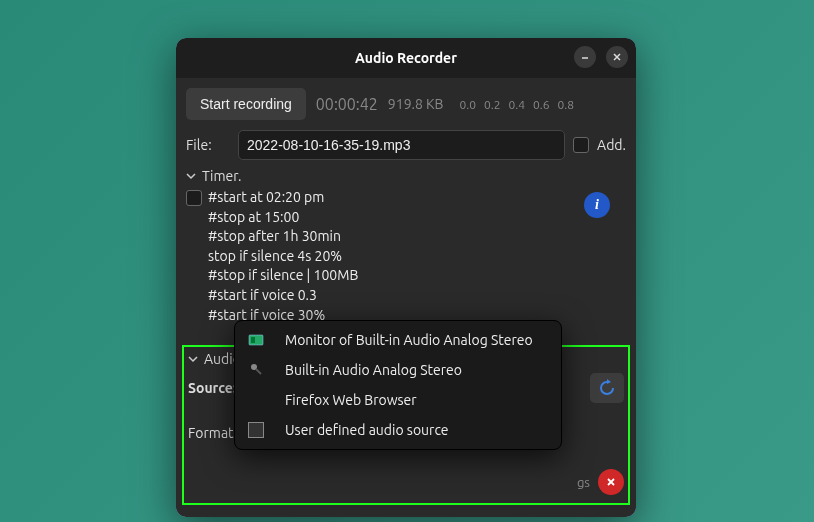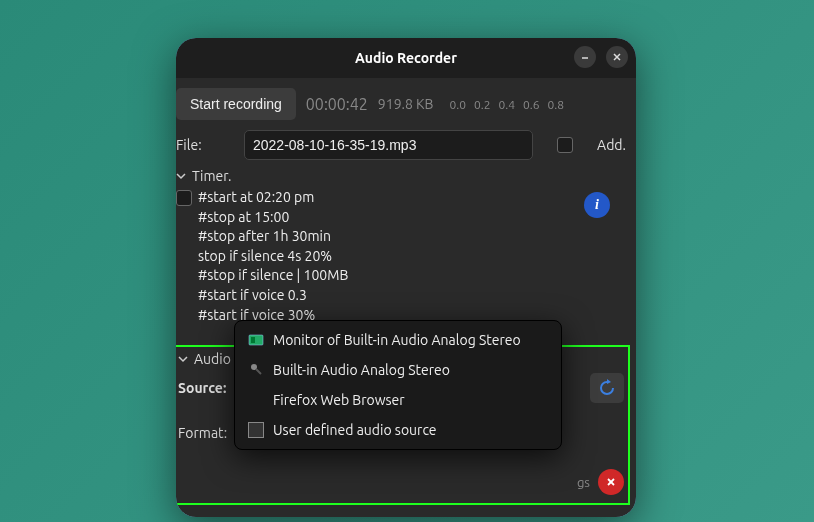--- a/index.html
+++ b/index.html
@@ -12,21 +12,21 @@
     color: #e0e0e0;
     overflow: hidden;
     position: relative;
   }
   .window {
     position: absolute;
     left: 176px;
     top: 38px;
     width: 460px;
     background: #7dd3fc;
-    border-radius: 20px;
+    border-radius: 10px;
     box-shadow: 0 10px 40px rgba(0,0,0,0.5);
     overflow: hidden;
   }
   .titlebar {
     background: #1e1e1e;
     height: 40px;
     display: flex;
     align-items: center;
     justify-content: center;
     position: relative;
@@ -49,21 +49,21 @@
     border-radius: 50%;
     background: #3a3a3a;
     display: flex;
     align-items: center;
     justify-content: center;
     color: #ddd;
     font-size: 12px;
     cursor: pointer;
   }
   .content {
-    padding: 10px 10px 12px 0;
+    padding: 10px 10px 12px 10px;
     background: #2a2a2a;
   }
   .toolbar {
     display: flex;
     align-items: center;
     gap: 10px;
     margin-bottom: 10px;
   }
   .btn {
     background: #3c3c3c;
@@ -79,21 +79,21 @@
   .ticks {
     display: flex;
     gap: 8px;
     color: #888;
     font-size: 12px;
     margin-left: 6px;
   }
   .row {
     display: flex;
     align-items: center;
-    gap: 24px;
+    gap: 8px;
     margin-bottom: 8px;
   }
   .label { color: #ddd; min-width: 44px; }
   .textfield {
     flex: 1;
     background: #1c1c1c;
     border: 1px solid #444;
     border-radius: 5px;
     padding: 6px 8px;
     color: #eee;
@@ -175,21 +175,21 @@
     background: #1a1a1a;
     border: 1px solid #000;
     border-radius: 8px;
     box-shadow: 0 8px 30px rgba(0,0,0,0.7);
     padding: 4px 0;
     z-index: 20;
   }
   .popup-item {
     display:flex;
     align-items:center;
-    gap:8px;
+    gap:20px;
     padding: 6px 12px;
     color:#eee;
     cursor:pointer;
   }
   .ico {
     width:18px; height:18px;
     display:flex; align-items:center; justify-content:center;
     font-size:14px;
     flex-shrink:0;
   }

